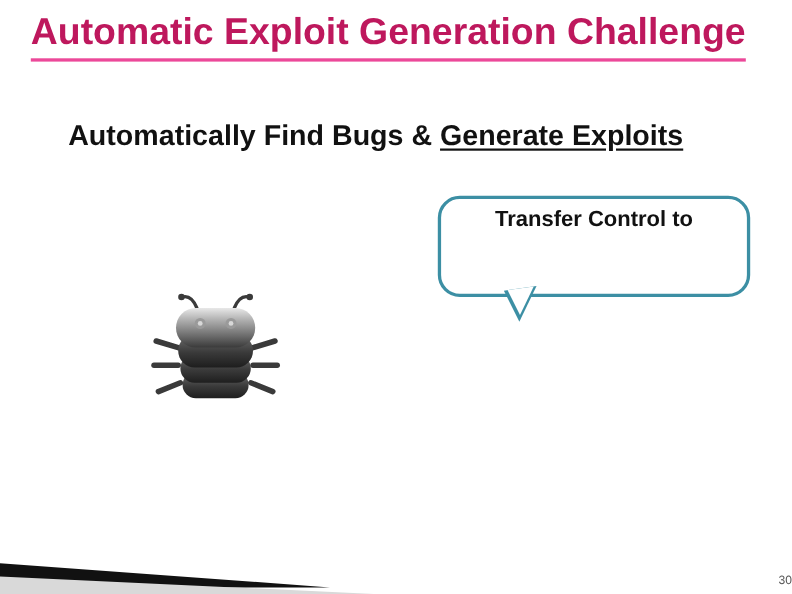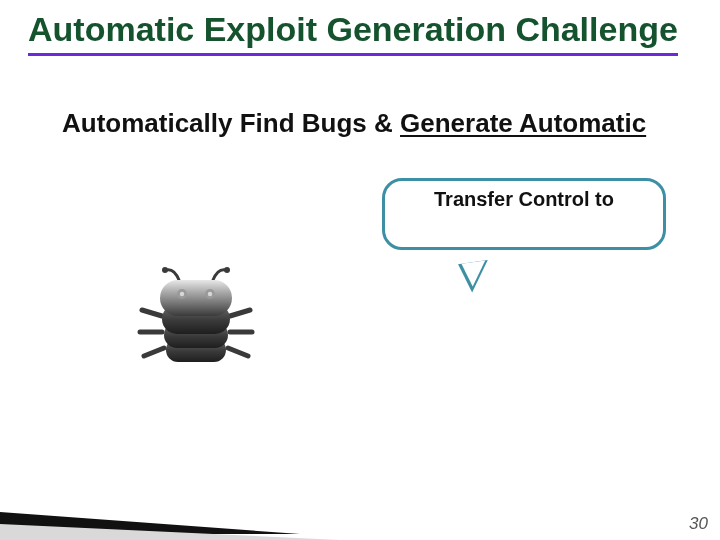--- a/index.html
+++ b/index.html
@@ -19,46 +19,46 @@
     height: 540px;
   }
 
   .title {
     position: absolute;
     left: 28px;
     top: 10px;
     font-size: 34px;
     font-weight: 700;
     line-height: 1.15;
-    color: #14532d;
-    border-bottom: 3px solid #6d28d9;
+    color: #be185d;
+    border-bottom: 3px solid #ec4899;
     padding-bottom: 4px;
   }
 
   .subtitle {
     position: absolute;
     left: 62px;
     top: 108px;
     font-size: 26px;
     font-weight: 700;
     color: #111111;
   }
 
   .u {
     text-decoration: underline;
     text-underline-offset: 3px;
   }
 
   
   .callout {
     position: absolute;
-    left: 382px;
+    left: 398px;
     top: 178px;
     width: 284px;
-    height: 72px;
+    height: 92px;
     background: #ffffff;
     border: 3px solid #3c8fa4;
     border-radius: 20px;
     text-align: center;
     box-sizing: border-box;
     padding-top: 6px;
   }
   .callout .line {
     font-size: 20px;
     font-weight: 600;
@@ -132,37 +132,36 @@
     left: 0;
     bottom: 0;
     width: 0;
     height: 0;
     border-top: 16px solid transparent;
     border-left: 340px solid #d9d9d9;
   }
 
   .page-number {
     position: absolute;
-    right: 12px;
+    right: 0;
     bottom: 6px;
-    font-size: 17px;
+    font-size: 11px;
     color: #555555;
     font-family: Arial, sans-serif;
-    font-style: italic;
   }
 </style>
 </head>
 <body>
 
 <div class="slide">
 
   <div class="title">Automatic Exploit Generation Challenge</div>
 
   <div class="subtitle">
-    <span>Automatically Find Bugs &amp; </span><span class="u">Generate Automatic</span>
+    <span>Automatically Find Bugs &amp; </span><span class="u">Generate Exploits</span>
   </div>
 
   <div class="callout">
     <div class="line">Transfer Control to</div>
   </div>
   <div class="tail"></div>
 
   <div class="bug">
     <svg viewBox="0 0 120 120" width="120" height="120">
       <defs>

